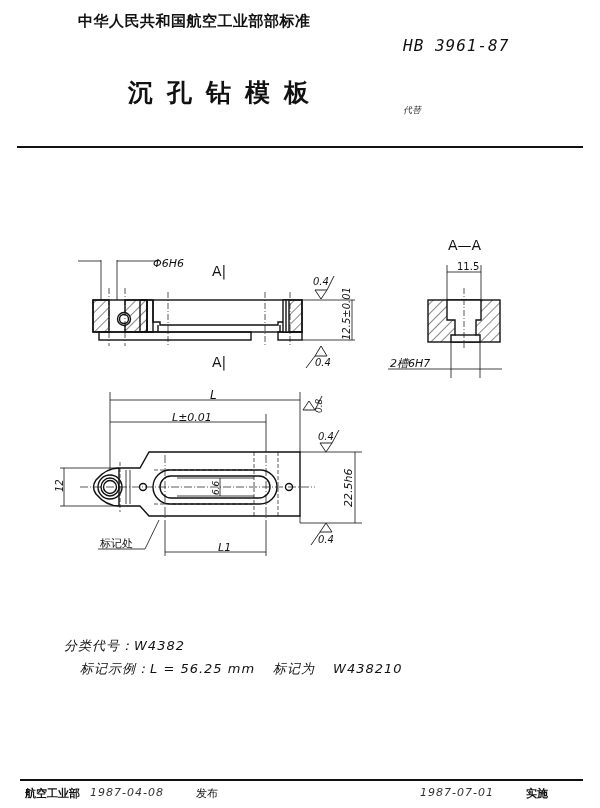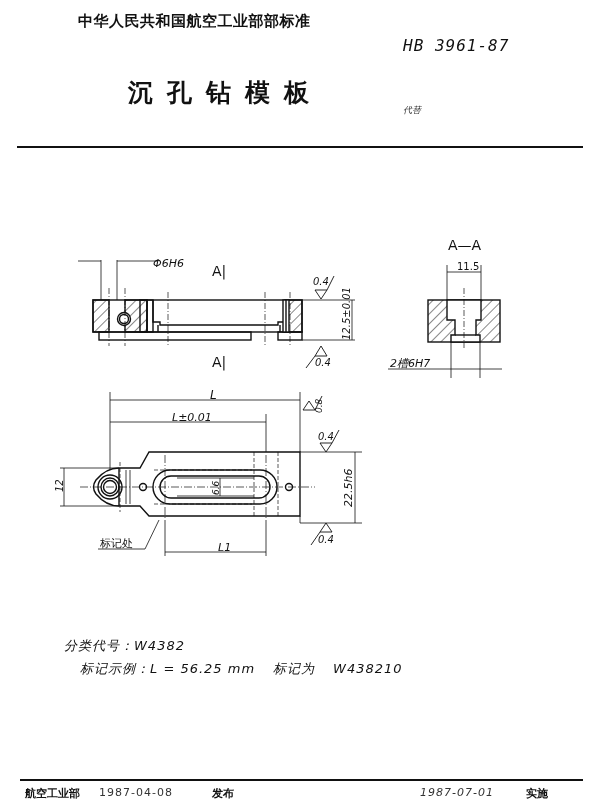--- a/index.html
+++ b/index.html
@@ -12,22 +12,22 @@
     .rule-top { left: 17px; top: 146px; width: 566px; height: 2px; background: #111; }
     .rule-bottom { left: 20px; top: 779px; width: 563px; height: 2px; background: #111; }
     .drawing { position: absolute; left: 0; top: 0; width: 600px; height: 808px; }
     .drawing text { font-family: "DejaVu Sans", sans-serif; fill: #111; }
     .note { font-size: 13px; font-style: italic; letter-spacing: 1px; }
     .note1 { left: 64px; top: 637px; }
     .note2 { left: 80px; top: 660px; }
     .note2 .gap { display: inline-block; width: 18px; }
     .footer { top: 786px; font-size: 11px; text-align: center; }
     .f-issuer { left: 25px; font-weight: bold; }
-    .f-issue-date { left: 99px; color: #333; letter-spacing: 1px; }
-    .f-issued { left: 196px; font-weight: bold; margin-left: 16px; }
+    .f-issue-date { left: 90px; font-style: italic; color: #333; letter-spacing: 1px; }
+    .f-issued { left: 196px; font-weight: normal; }
     .f-eff-date { left: 420px; font-style: italic; color: #333; letter-spacing: 1px; }
     .f-effective { left: 526px; font-weight: bold; }
   </style>
 </head>
 <body>
 
 <div class="abs org">中华人民共和国航空工业部部标准</div>
 <div class="abs std-code">HB 3961-87</div>
 <div class="abs title">沉孔钻模板</div>
 <div class="abs replaces">代替</div>

